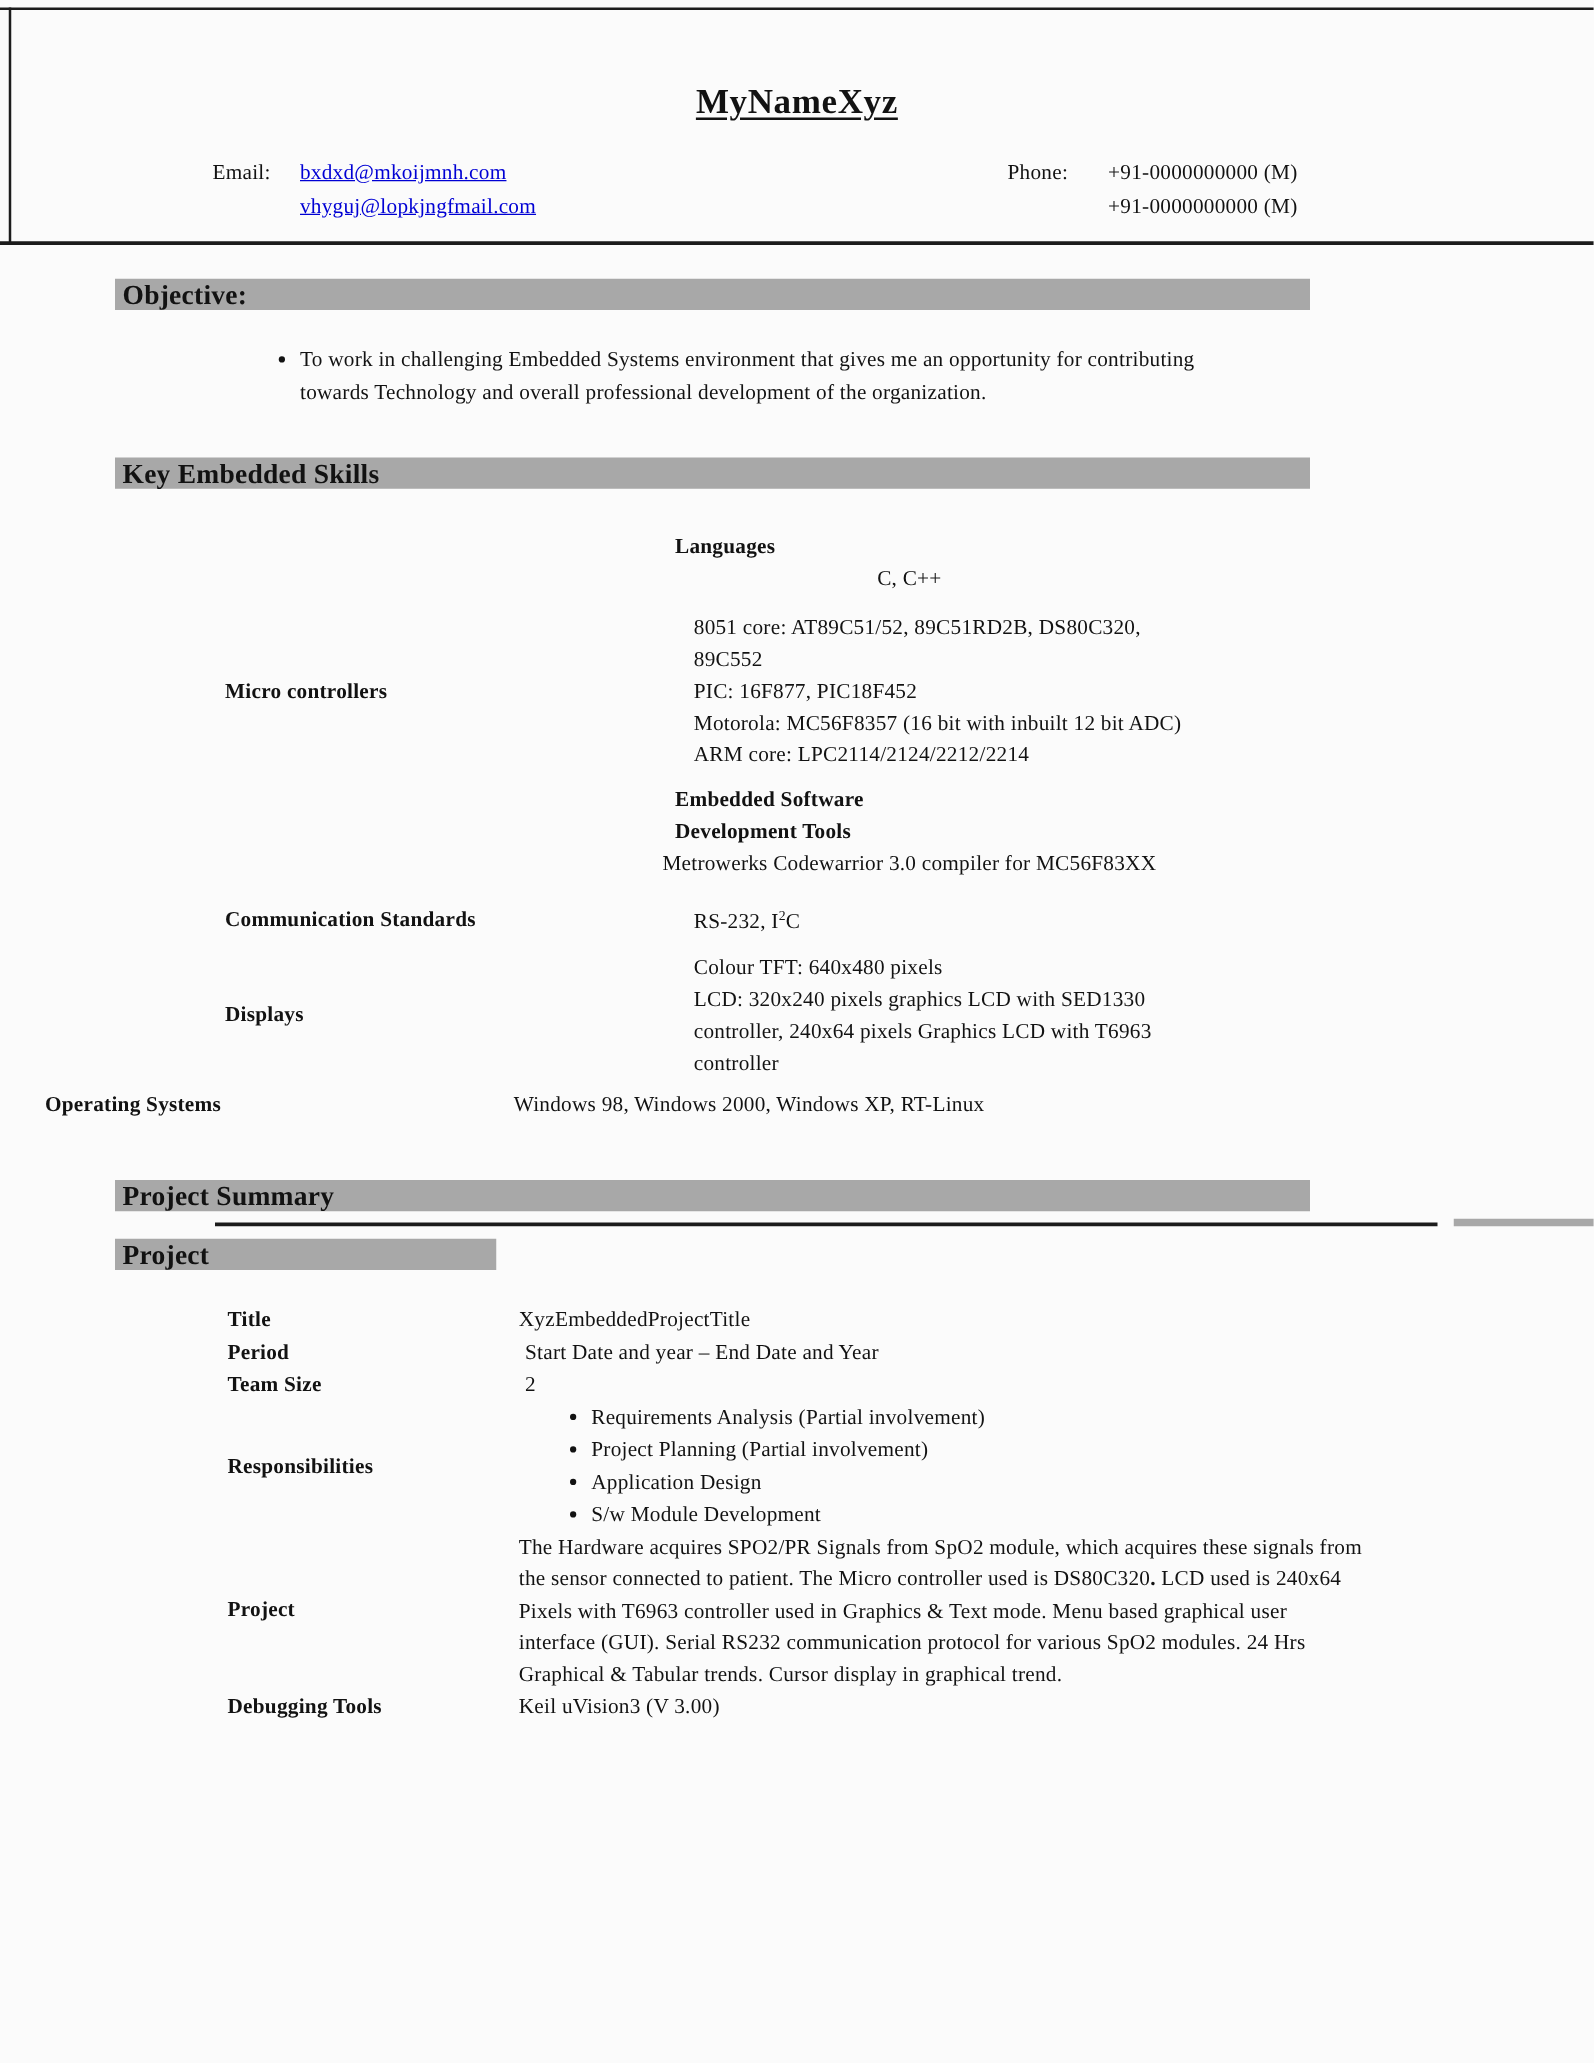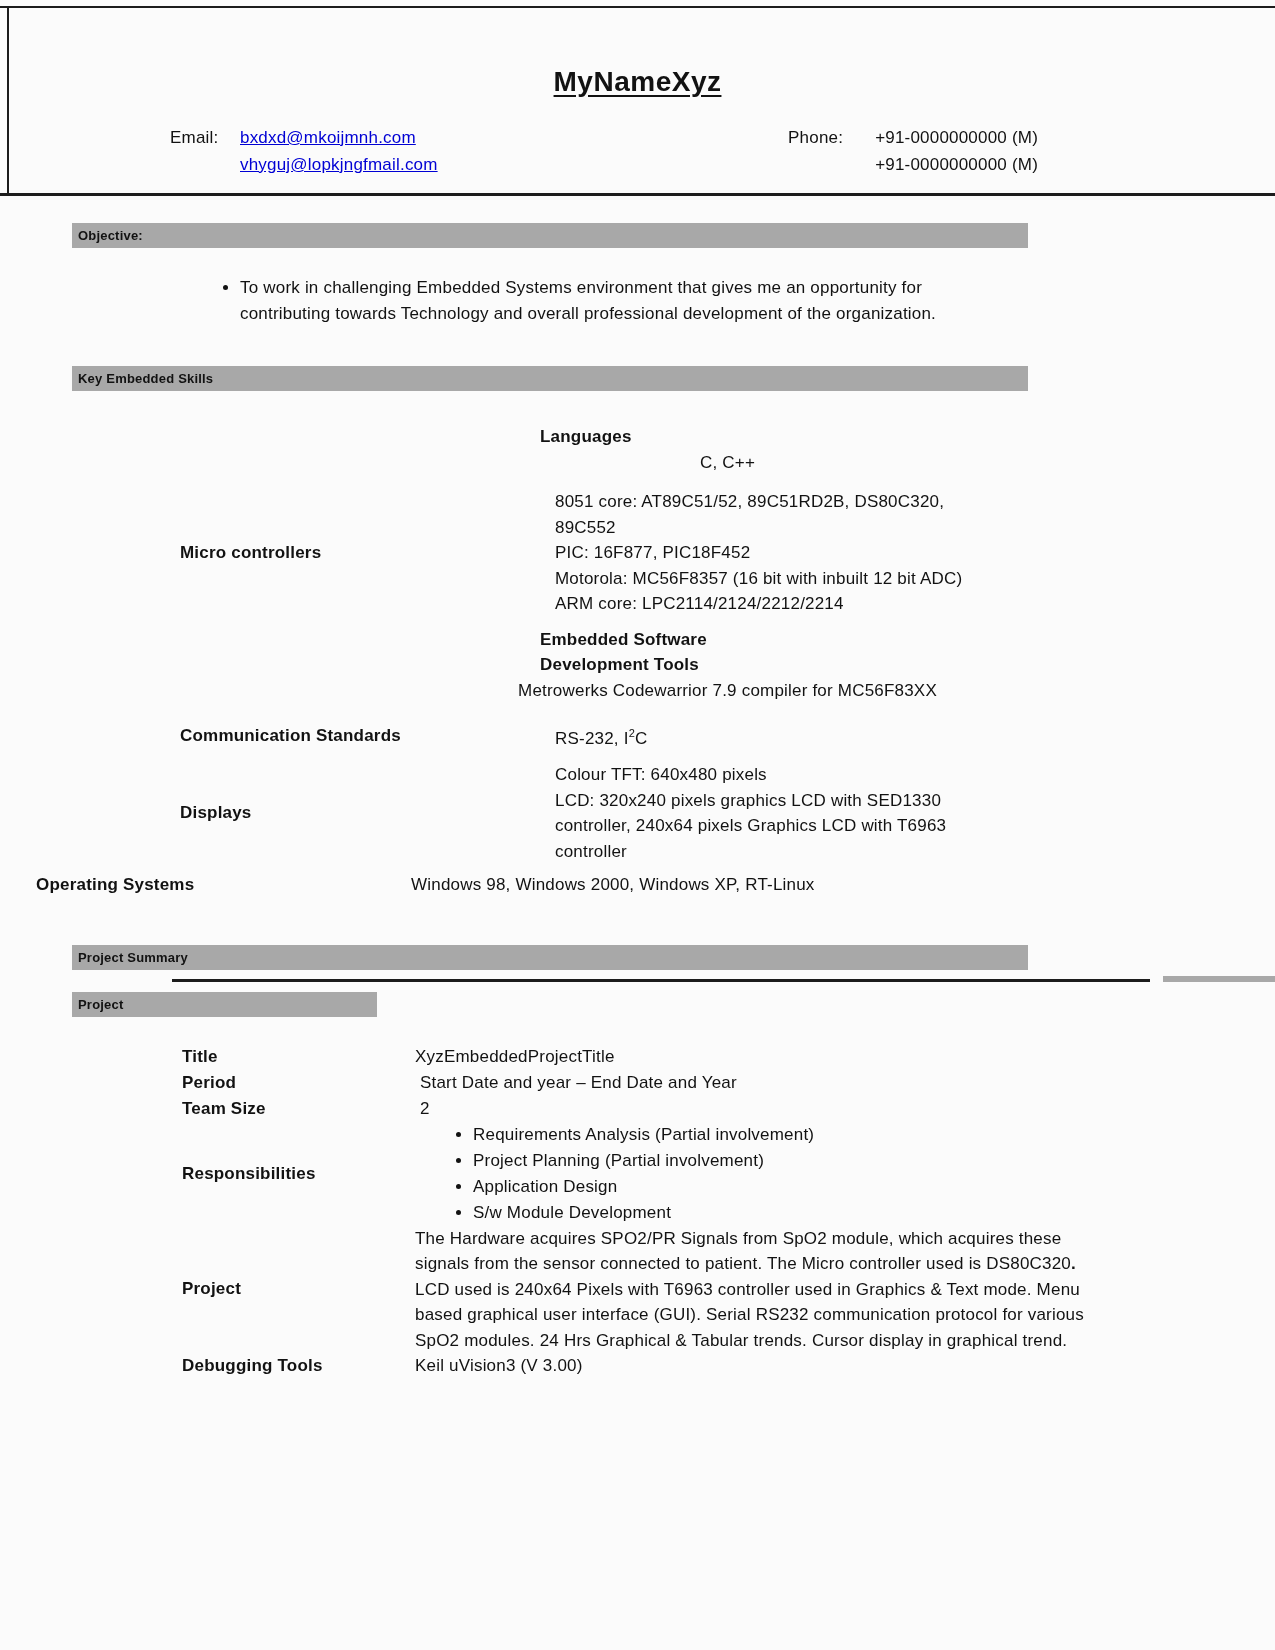--- a/index.html
+++ b/index.html
@@ -1,20 +1,20 @@
 <!DOCTYPE html>
 <html style="--bar-gray: #a8a8a8; --link-blue: #0000d4; --rule-dark: #1c1c1c; --text: #121212; --page-bg: #fbfbfb;"><head>
 <meta charset="utf-8">
 <style>
   html,body{margin:0;padding:0;}
   body{background:var(--page-bg,#fbfbfb);}
   .page{
     position:relative;
     width:1275px;height:1504px;
-    font-family:Liberation Sans, sans-serif;
+    font-family:Liberation Serif, serif;
     font-size:17px;color:var(--text,#121212);
     letter-spacing:.2px;
     overflow:hidden;
     background:var(--page-bg,#fbfbfb);
   }
   .frame-top{position:absolute;top:6px;left:0;right:0;height:2px;background:var(--rule-dark,#1c1c1c);}
   .frame-left{position:absolute;top:6px;left:7px;width:2px;height:189px;background:var(--rule-dark,#1c1c1c);}
 
   .name{
     margin:66px 0 0;
@@ -27,23 +27,23 @@
 
   .contact{display:flex;justify-content:space-between;margin:26px 237px 0 170px;line-height:27px;}
   .email-grid{display:grid;grid-template-columns:70px auto;}
   .phone-grid{display:grid;grid-template-columns:auto auto;column-gap:32px;}
   a{color:var(--link-blue,#0000d4);}
   .cell-r2{grid-column:2;}
 
   .rule{margin-top:15px;height:3px;background:var(--rule-dark,#1c1c1c);}
 
   .bar{
-    margin-left:72px;width:956px;box-sizing:border-box;
+    margin-left:92px;width:956px;box-sizing:border-box;
     background:var(--bar-gray,#a8a8a8);
-    font-weight:bold;font-size:13px;line-height:25px;
+    font-weight:bold;font-size:22px;line-height:25px;
     padding-left:6px;
   }
   .bar.small{width:305px;}
   .mt-obj{margin-top:27px;}
   .mt-skills{margin-top:39px;}
   .mt-ps{margin-top:47px;}
   .mt-proj{margin-top:10px;}
 
   .objective-list{
     margin:27px 0 0 207px;width:740px;
@@ -120,21 +120,21 @@
       <div>ARM core: LPC2114/2124/2212/2214</div>
     </div>
   </div>
 
   <div class="skill-row sr-3">
     <div class="skill-label">
       <div>Embedded Software</div>
       <div>Development Tools</div>
     </div>
     <div>
-      <div>Metrowerks Codewarrior 7.9 compiler for MC56F83XX</div>
+      <div>Metrowerks Codewarrior 3.0 compiler for MC56F83XX</div>
     </div>
   </div>
 
   <div class="skill-row sr-4">
     <div class="skill-label">Communication Standards</div>
     <div><span>RS-232, I</span><sup>2</sup><span>C</span></div>
   </div>
 
   <div class="skill-row sr-5">
     <div class="skill-label">Displays</div>

